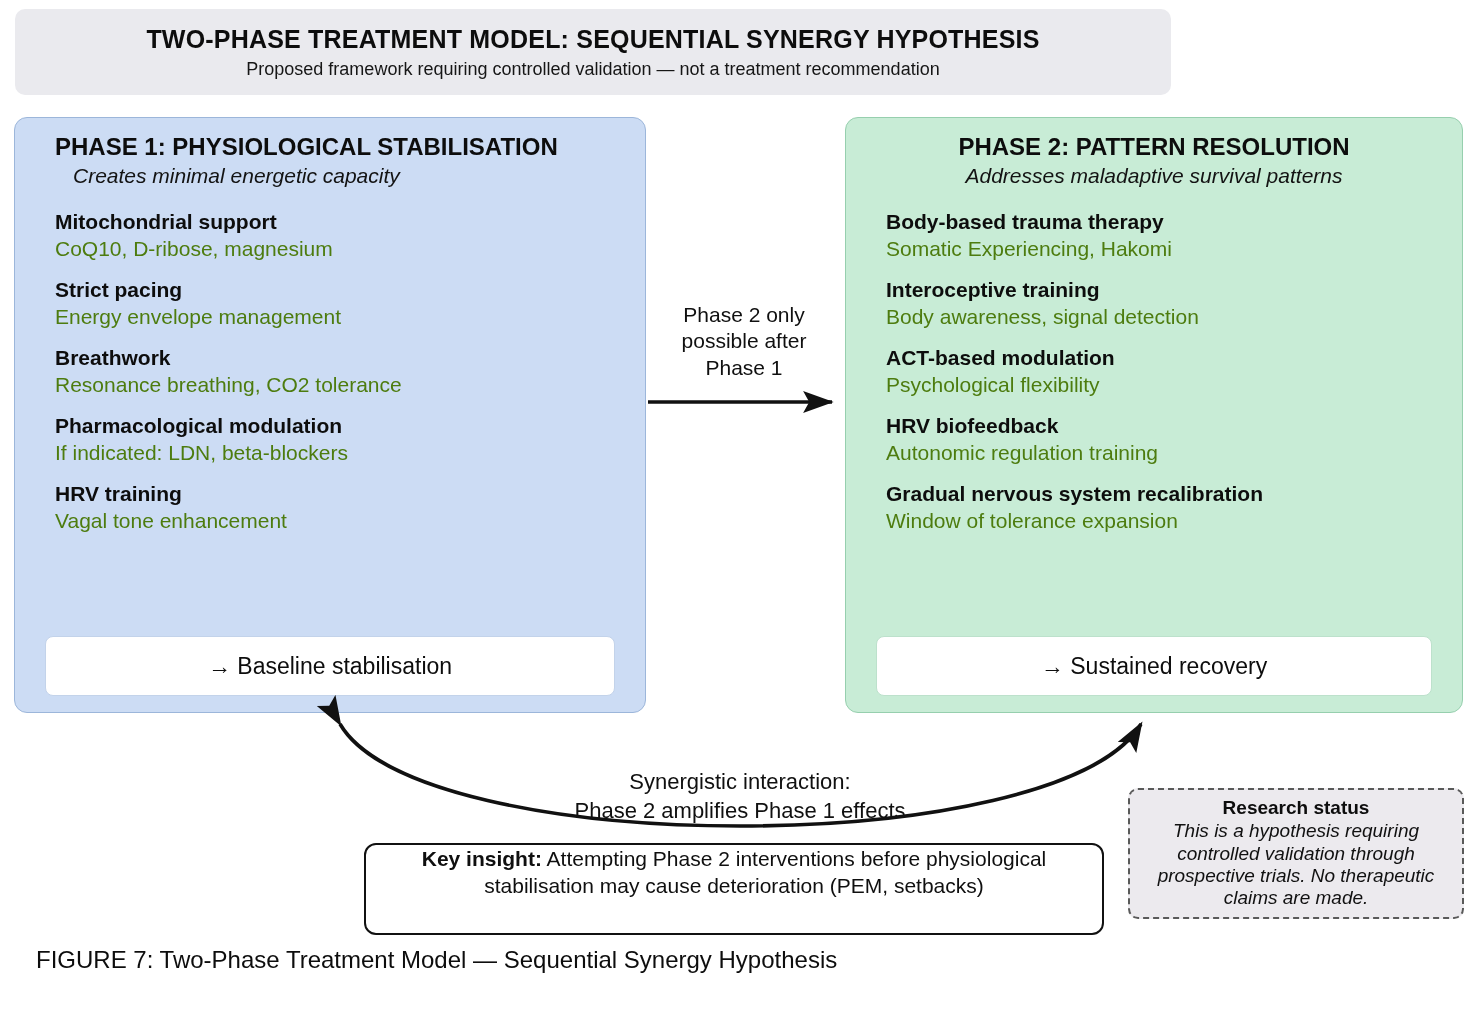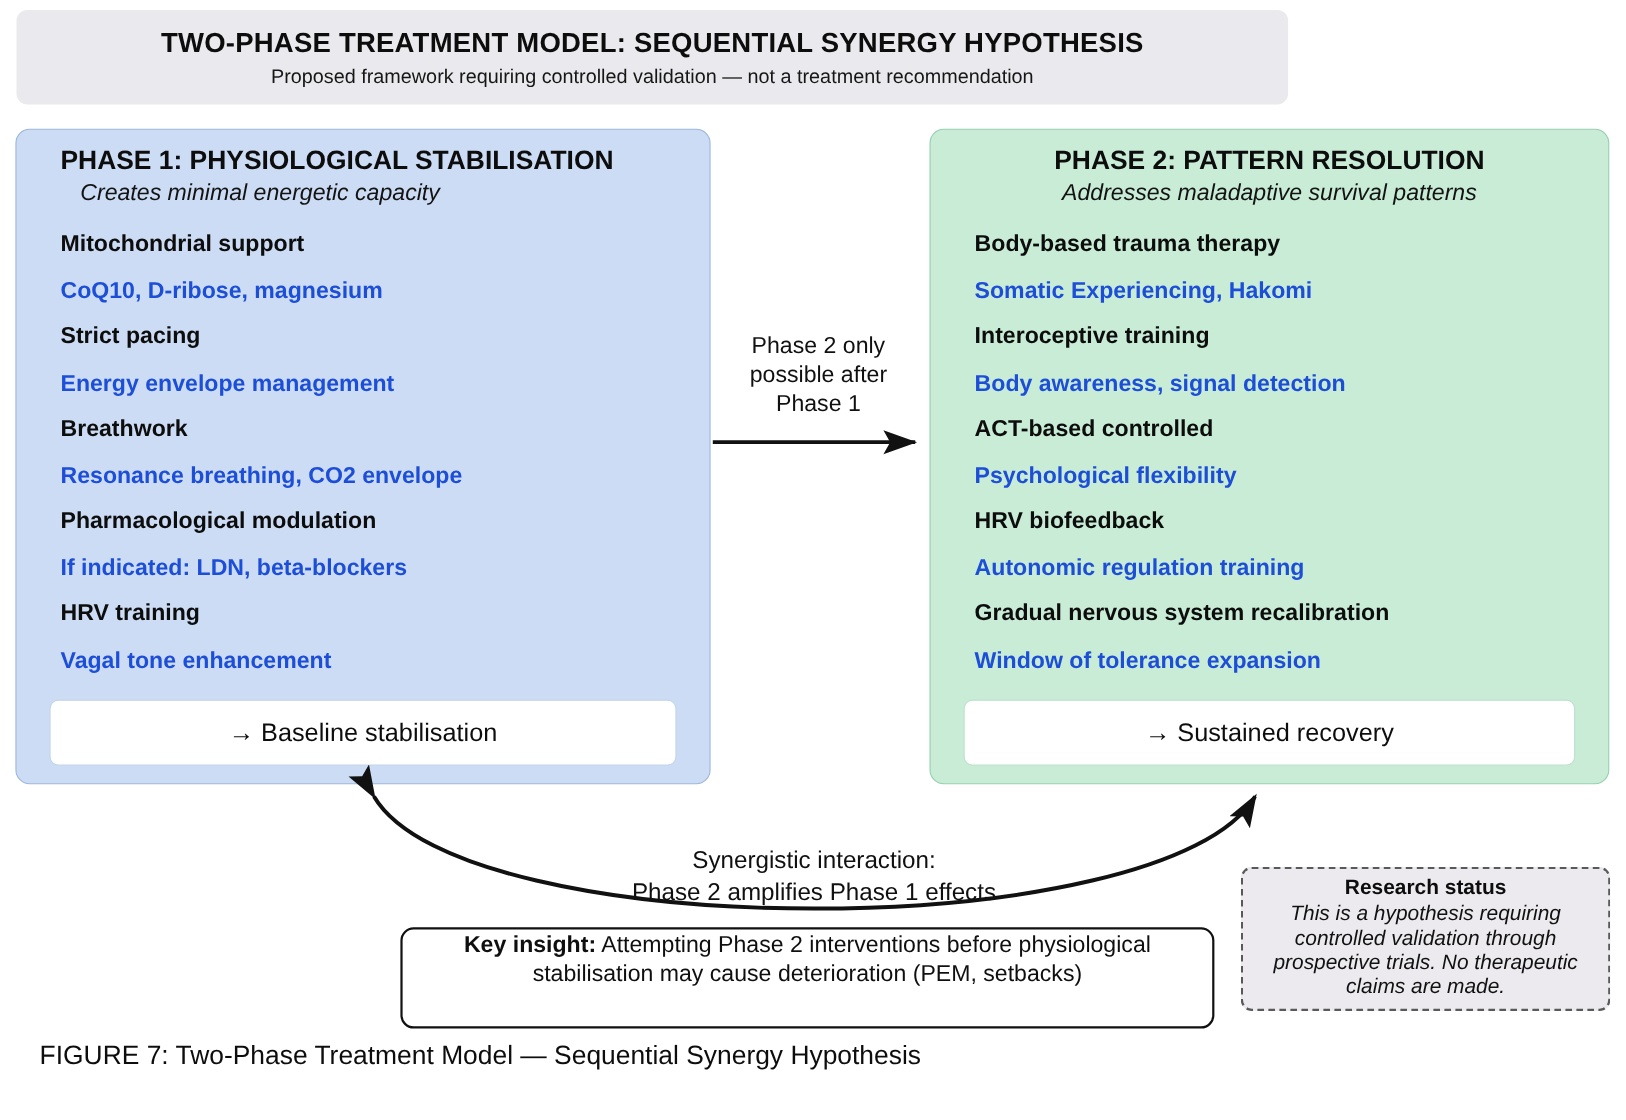--- a/index.html
+++ b/index.html
@@ -79,24 +79,24 @@
   .item { margin-bottom: 17px; padding-left: 18px; }
   .item:last-child { margin-bottom: 0; }
   .item-title {
     font-size: 21px;
     font-weight: bold;
     color: #0d0d0d;
     line-height: 1.18;
   }
   .item-desc {
     font-size: 21px;
-    font-weight: bold;
-    color: #1d4ed8;
+    font-weight: normal;
+    color: #4d7c0f;
     line-height: 1.2;
-    margin-top: 17px;
+    margin-top: 1px;
   }
 
   .outcome {
     background: #ffffff;
     border-radius: 8px;
     height: 60px;
     margin: 0 8px 2px 8px;
     display: flex;
     align-items: center;
     justify-content: center;
@@ -209,21 +209,21 @@
       <div class="item">
         <div class="item-title">Mitochondrial support</div>
         <div class="item-desc">CoQ10, D-ribose, magnesium</div>
       </div>
       <div class="item">
         <div class="item-title">Strict pacing</div>
         <div class="item-desc">Energy envelope management</div>
       </div>
       <div class="item">
         <div class="item-title">Breathwork</div>
-        <div class="item-desc">Resonance breathing, CO2 envelope</div>
+        <div class="item-desc">Resonance breathing, CO2 tolerance</div>
       </div>
       <div class="item">
         <div class="item-title">Pharmacological modulation</div>
         <div class="item-desc">If indicated: LDN, beta-blockers</div>
       </div>
       <div class="item">
         <div class="item-title">HRV training</div>
         <div class="item-desc">Vagal tone enhancement</div>
       </div>
     </div>
@@ -236,21 +236,21 @@
     <div class="items">
       <div class="item">
         <div class="item-title">Body-based trauma therapy</div>
         <div class="item-desc">Somatic Experiencing, Hakomi</div>
       </div>
       <div class="item">
         <div class="item-title">Interoceptive training</div>
         <div class="item-desc">Body awareness, signal detection</div>
       </div>
       <div class="item">
-        <div class="item-title">ACT-based controlled</div>
+        <div class="item-title">ACT-based modulation</div>
         <div class="item-desc">Psychological flexibility</div>
       </div>
       <div class="item">
         <div class="item-title">HRV biofeedback</div>
         <div class="item-desc">Autonomic regulation training</div>
       </div>
       <div class="item">
         <div class="item-title">Gradual nervous system recalibration</div>
         <div class="item-desc">Window of tolerance expansion</div>
       </div>

